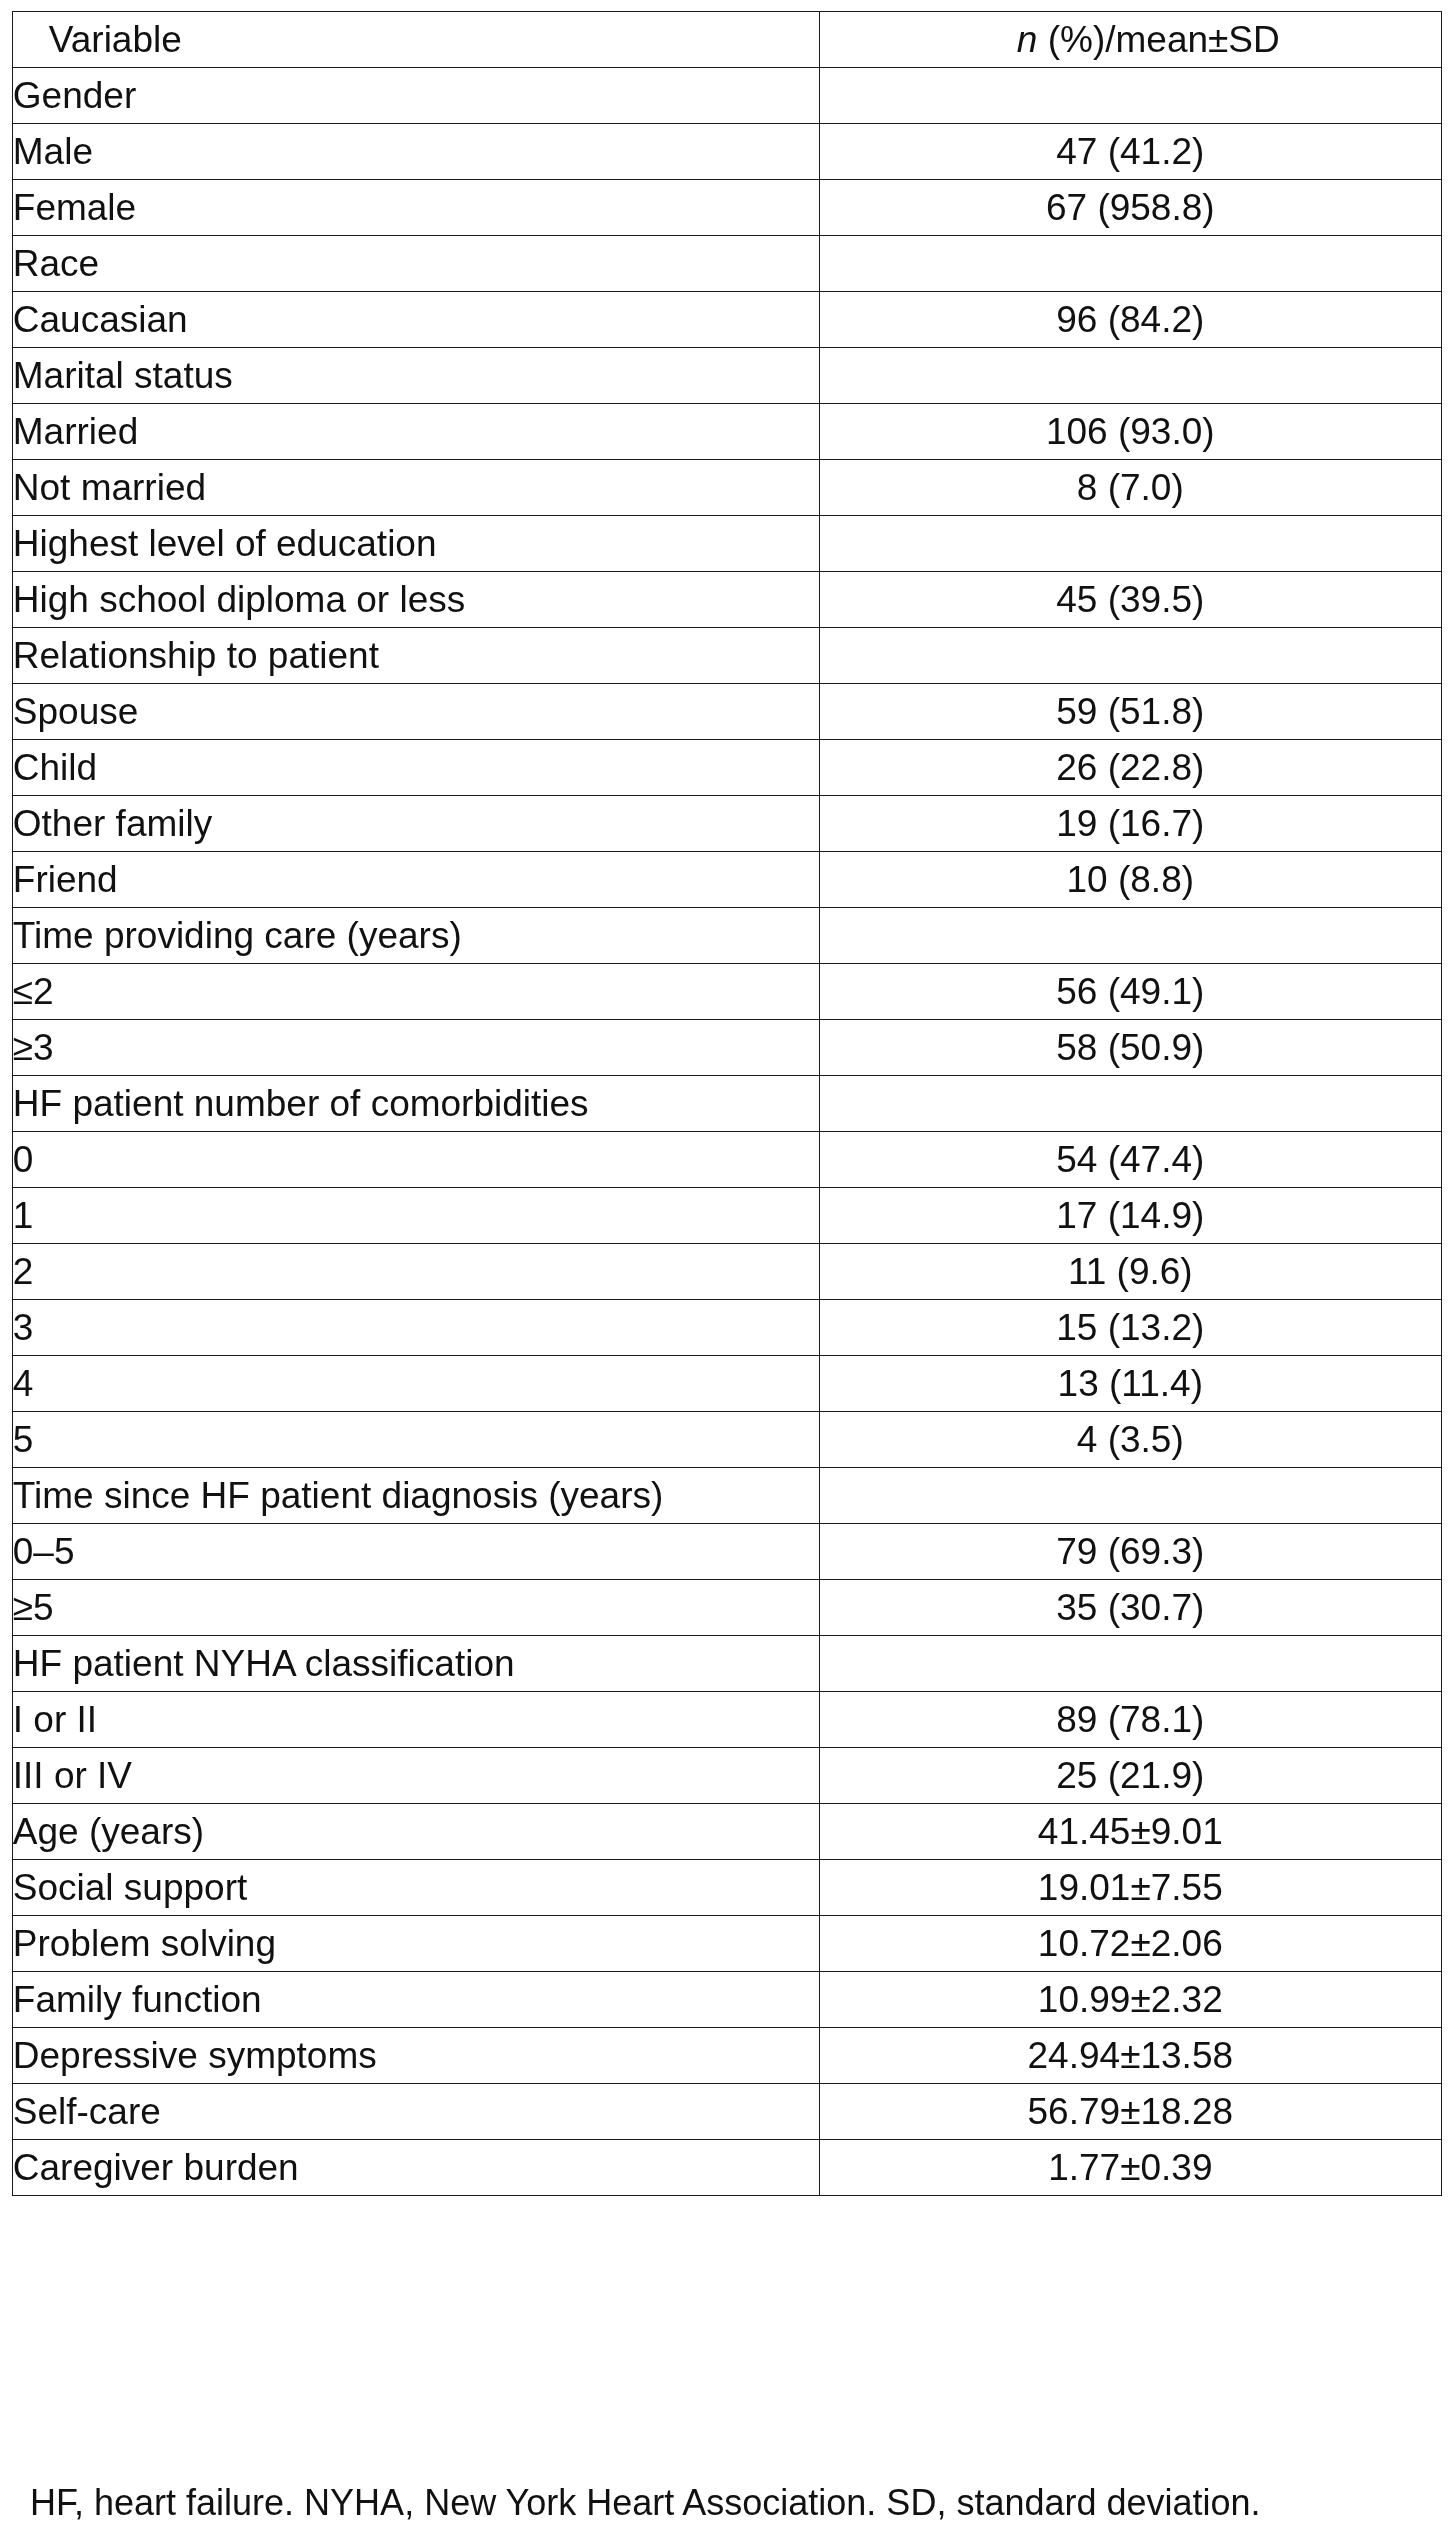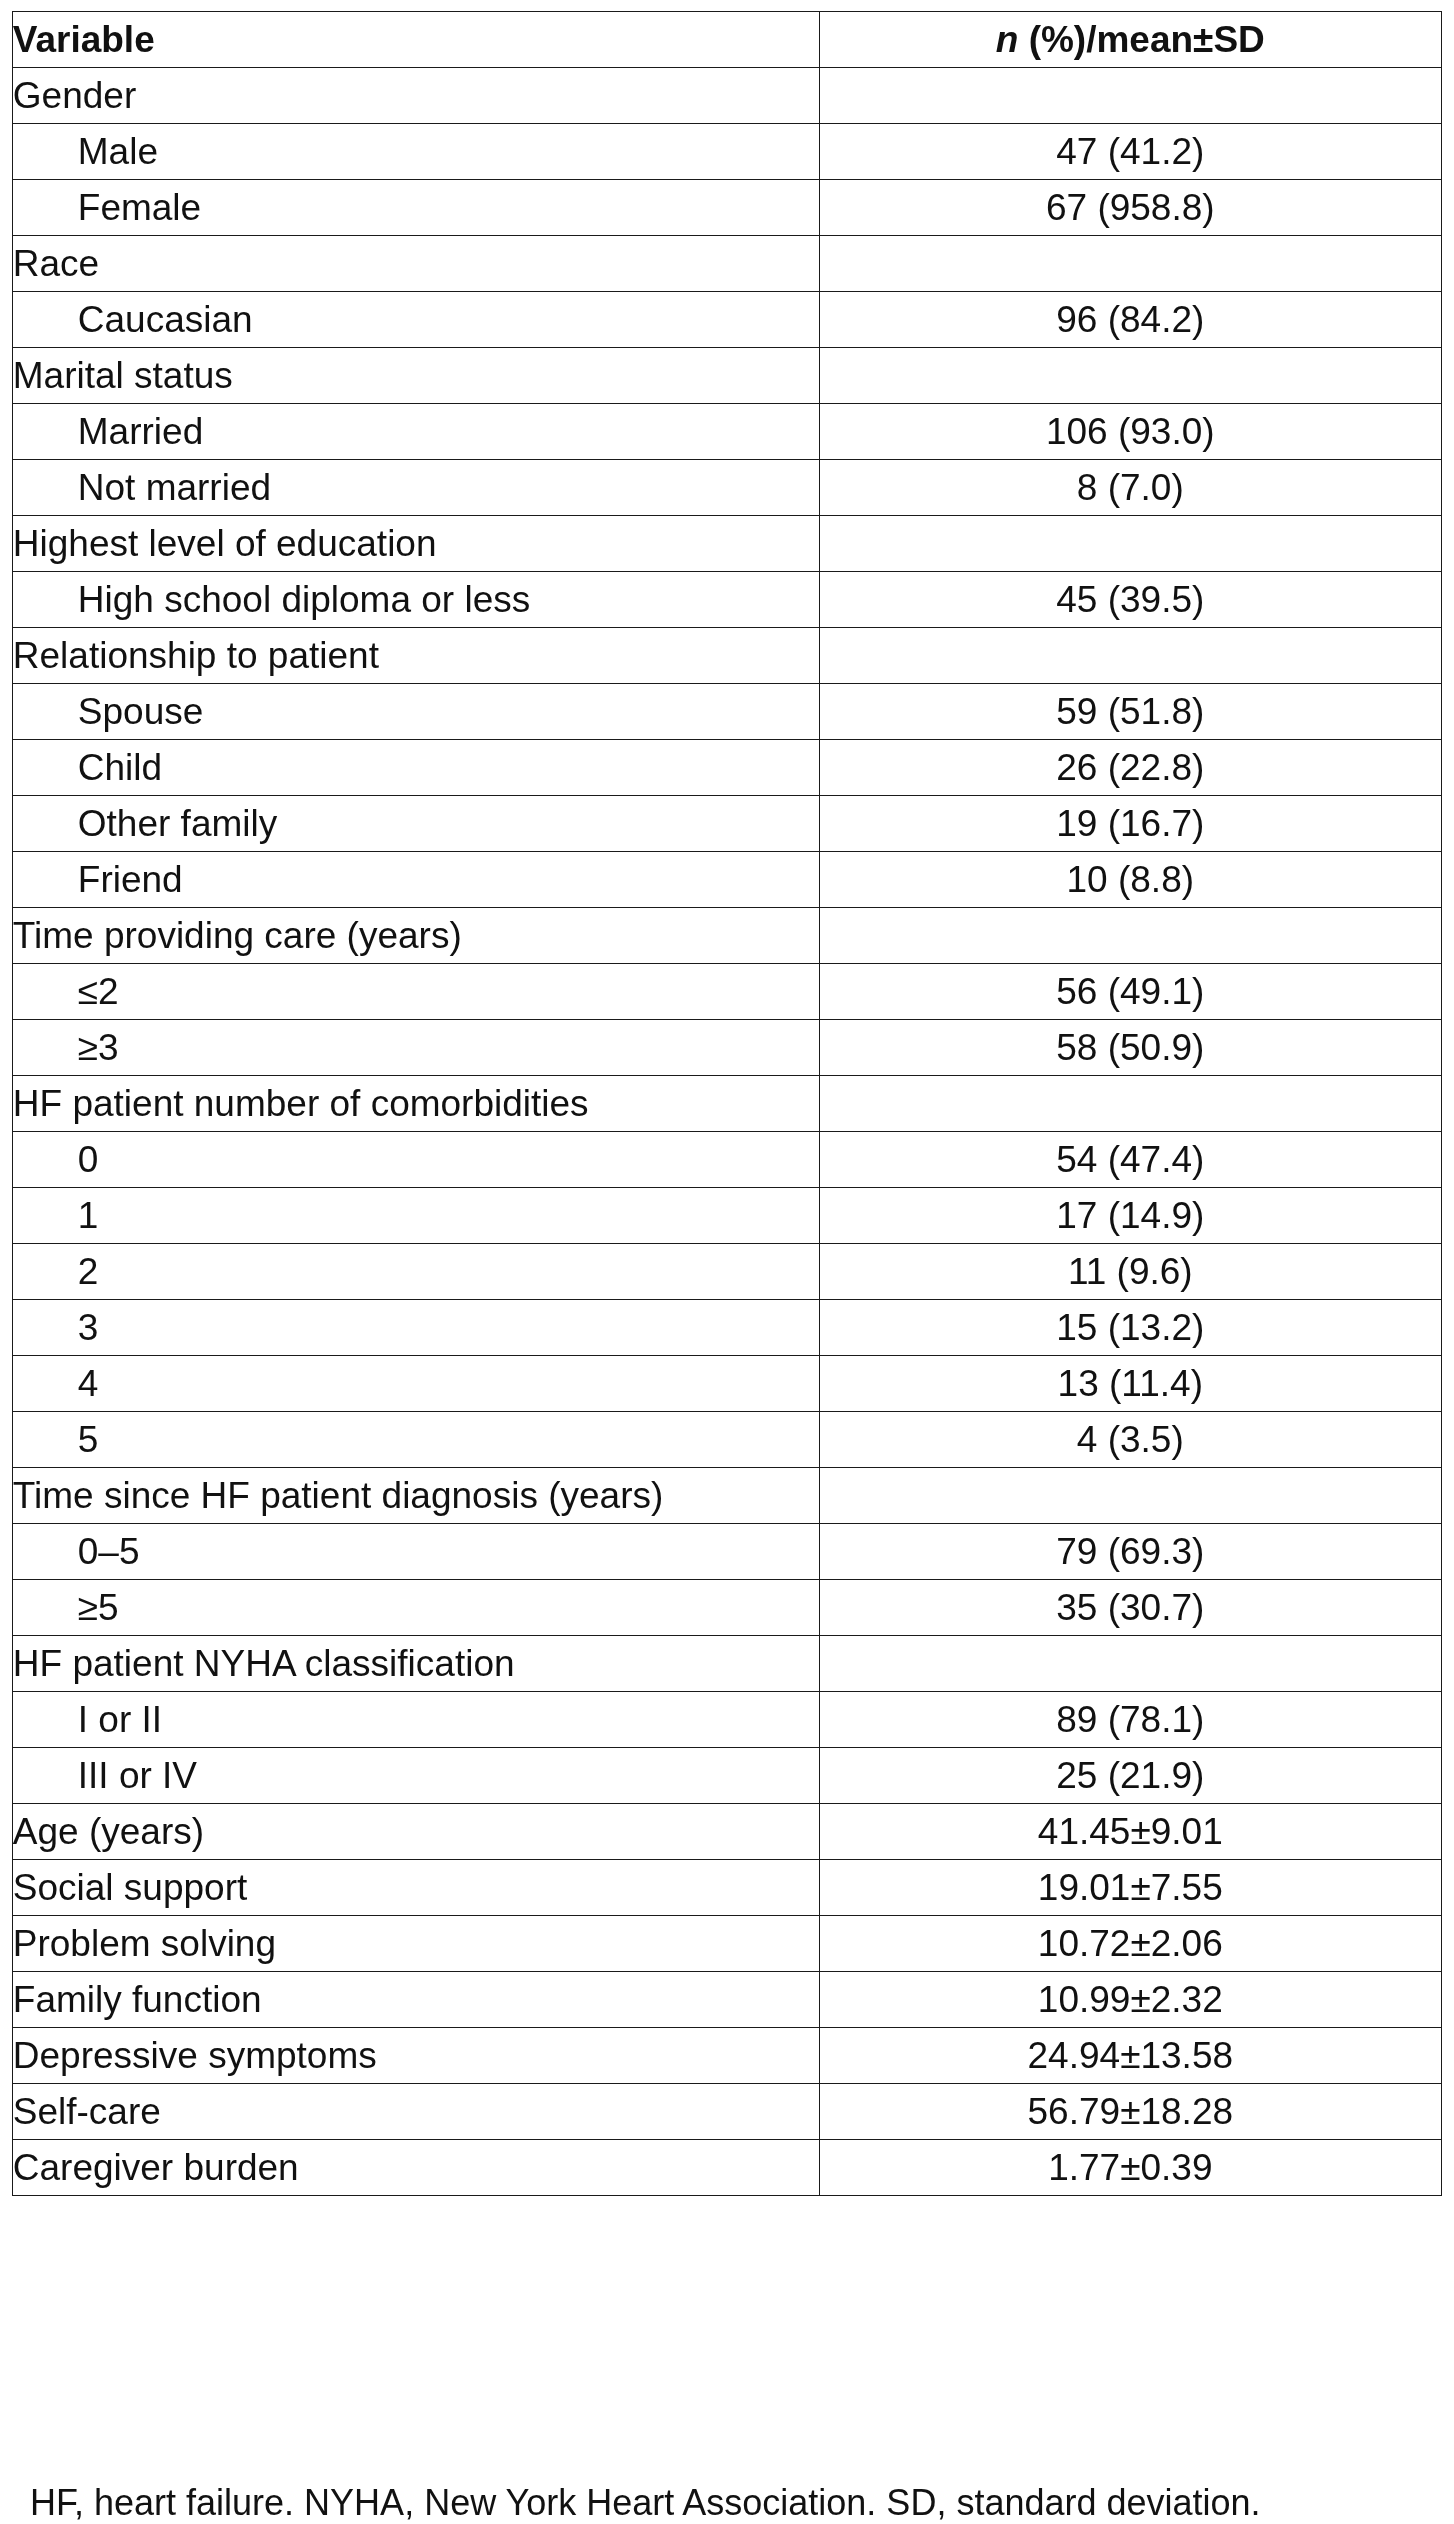--- a/index.html
+++ b/index.html
@@ -32,28 +32,28 @@
     table.data-table td {
       border: 1.8px solid #1a1a1a;
       height: 55px;
       padding: 0;
       font-size: 37px;
       line-height: 55px;
       white-space: nowrap;
       overflow: hidden;
     }
     table.data-table th {
-      font-weight: bold;
+      font-weight: normal;
+      padding-left: 36px;
     }
     th.var-head, td.var-cell {
       text-align: left;
       padding-left: 25.4px;
     }
     td.var-cell.sub {
-      padding-left: 65px;
     }
     th.val-head, td.val-cell {
       text-align: center;
     }
     .italic-n { font-style: italic; }
     .footnote {
       position: absolute;
       left: 30px;
       top: 2481px;
       font-size: 36px;

